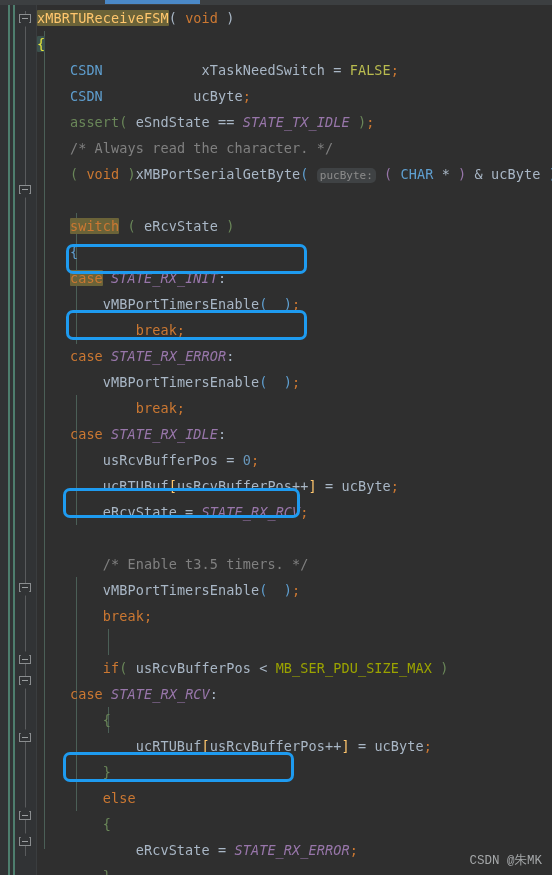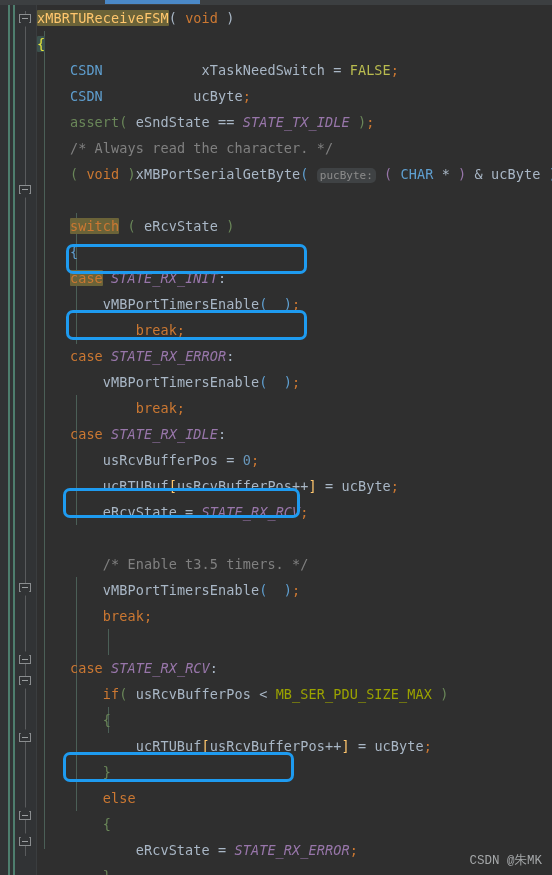--- a/index.html
+++ b/index.html
@@ -302,23 +302,23 @@
     <div class="code-line">&nbsp;</div>
 
     <div class="code-line"><span>        </span><span class="cmt">/* Enable t3.5 timers. */</span></div>
 
     <div class="code-line"><span>        </span><span class="call">vMBPortTimersEnable</span><span class="paren" style="color:#5f9fd0">(  )</span><span class="semi">;</span></div>
 
     <div class="code-line"><span>        </span><span class="kw">break;</span></div>
 
     <div class="code-line">&nbsp;</div>
 
+    <div class="code-line"><span>        </span><span class="kw">if</span><span class="paren-g">( </span><span class="ident">usRcvBufferPos</span><span class="punct"> &lt; </span><span class="constant">MB_SER_PDU_SIZE_MAX</span><span class="paren-g"> )</span></div>
+
     <div class="code-line"><span>    </span><span class="kw">case</span><span> </span><span class="macro">STATE_RX_RCV</span><span class="punct">:</span></div>
-
-    <div class="code-line"><span>        </span><span class="kw">if</span><span class="paren-g">( </span><span class="ident">usRcvBufferPos</span><span class="punct"> &lt; </span><span class="constant">MB_SER_PDU_SIZE_MAX</span><span class="paren-g"> )</span></div>
 
     <div class="code-line"><span>        </span><span class="paren-g">{</span></div>
 
     <div class="code-line"><span>            </span><span class="ident">ucRTUBuf</span><span class="bracket">[</span><span class="ident">usRcvBufferPos</span><span class="punct">++</span><span class="bracket">]</span><span class="eq"> = </span><span class="ident">ucByte</span><span class="semi">;</span></div>
 
     <div class="code-line"><span>        </span><span class="paren-g">}</span></div>
 
     <div class="code-line"><span>        </span><span class="kw">else</span></div>
 
     <div class="code-line"><span>        </span><span class="paren-g">{</span></div>

